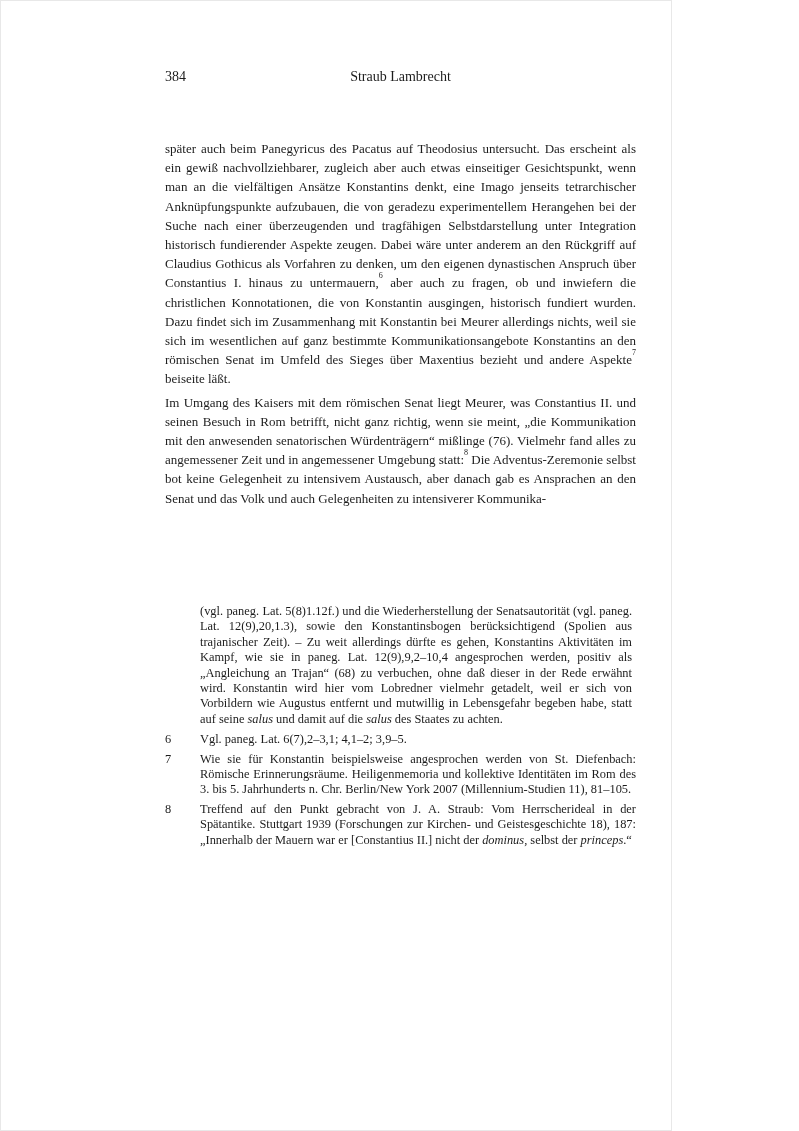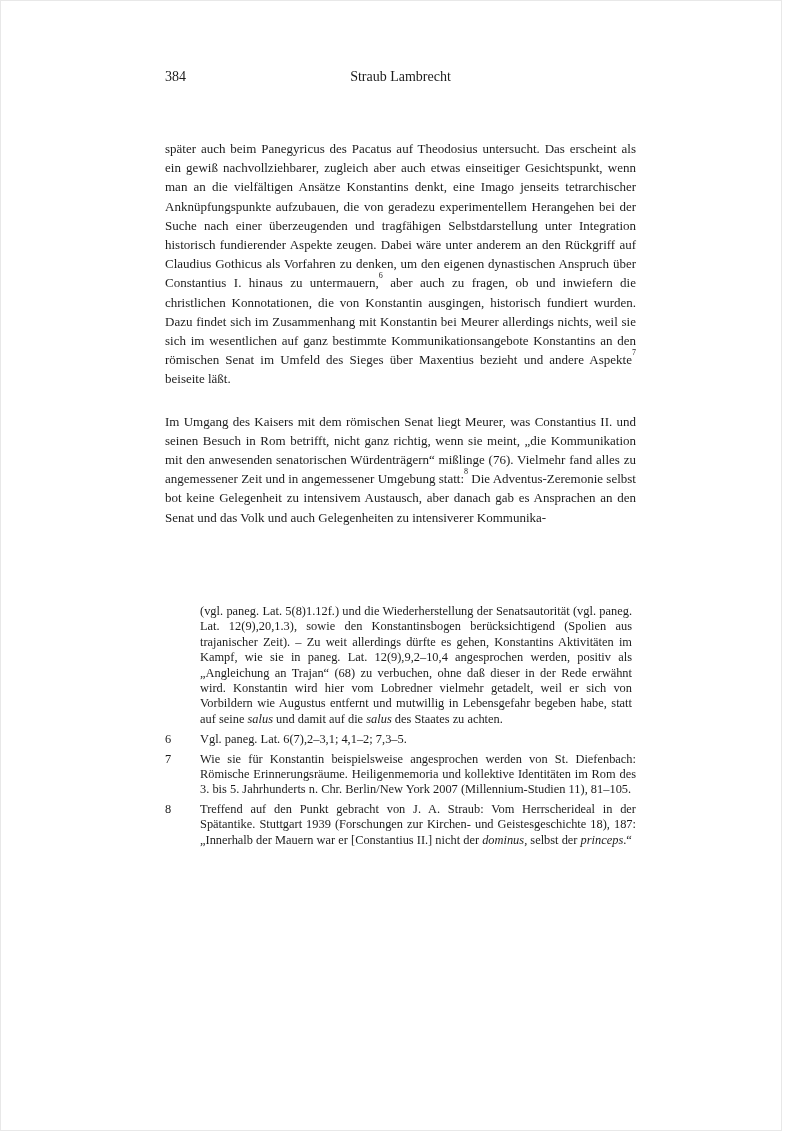--- a/index.html
+++ b/index.html
@@ -2,21 +2,21 @@
 <html lang="de"><head>
 <meta charset="utf-8">
 <style>
   html, body {
     margin: 0;
     padding: 0;
     background: #ffffff;
   }
   .page {
     position: relative;
-    width: 782px;
+    width: 672px;
     height: 1131px;
     background: #ffffff;
     box-shadow: inset 0 0 0 1px #e8e8e8;
     font-family: "Liberation Serif", serif;
     color: #1c1c1c;
     overflow: hidden;
   }
   .page-header {
     position: absolute;
     top: 68px;
@@ -40,21 +40,21 @@
   .body-text {
     position: absolute;
     top: 139px;
     left: 165px;
     width: 471px;
     font-size: 13px;
     line-height: 19.2px;
     text-align: justify;
   }
   .para { margin: 0; }
-  .para + .para { margin-top: 23px; font-family: Liberation Serif, serif; }
+  .para + .para { margin-top: 4px; font-family: Liberation Serif, serif; }
 
   .footnotes {
     position: absolute;
     top: 604px;
     left: 165px;
     width: 471px;
     font-size: 12.4px;
     line-height: 15.4px;
     text-align: justify;
   }
@@ -92,21 +92,21 @@
   <main class="body-text">
     <p class="para"><span>später auch beim Panegyricus des Pacatus auf Theodosius untersucht. Das erscheint als ein gewiß nachvollziehbarer, zugleich aber auch etwas einseitiger Gesichtspunkt, wenn man an die vielfältigen Ansätze Konstantins denkt, eine Imago jenseits tetrarchischer Anknüpfungspunkte aufzubauen, die von geradezu experimentellem Herangehen bei der Suche nach einer überzeugenden und tragfähigen Selbstdarstellung unter Integration historisch fundierender Aspekte zeugen. Dabei wäre unter anderem an den Rückgriff auf Claudius Gothicus als Vorfahren zu denken, um den eigenen dynastischen Anspruch über Constantius I. hinaus zu untermauern,</span><sup class="fn-ref">6</sup><span> aber auch zu fragen, ob und inwiefern die christlichen Konnotationen, die von Konstantin ausgingen, historisch fundiert wurden. Dazu findet sich im Zusammenhang mit Konstantin bei Meurer allerdings nichts, weil sie sich im wesentlichen auf ganz bestimmte Kommunikationsangebote Konstantins an den römischen Senat im Umfeld des Sieges über Maxentius bezieht und andere Aspekte</span><sup class="fn-ref">7</sup><span> beiseite läßt.</span></p>
     <p class="para"><span>Im Umgang des Kaisers mit dem römischen Senat liegt Meurer, was Constantius II. und seinen Besuch in Rom betrifft, nicht ganz richtig, wenn sie meint, „die Kommunikation mit den anwesenden senatorischen Würdenträgern“ mißlinge (76). Vielmehr fand alles zu angemessener Zeit und in angemessener Umgebung statt:</span><sup class="fn-ref">8</sup><span> Die Adventus-Zeremonie selbst bot keine Gelegenheit zu intensivem Austausch, aber danach gab es Ansprachen an den Senat und das Volk und auch Gelegenheiten zu intensiverer Kommunika-</span></p>
   </main>
 
   <section class="footnotes">
     <p class="fn-continuation"><span>(vgl. paneg. Lat. 5(8)1.12f.) und die Wiederherstellung der Senatsautorität (vgl. paneg. Lat. 12(9),20,1.3), sowie den Konstantinsbogen berücksichtigend (Spolien aus trajanischer Zeit). – Zu weit allerdings dürfte es gehen, Konstantins Aktivitäten im Kampf, wie sie in paneg. Lat. 12(9),9,2–10,4 angesprochen werden, positiv als „Angleichung an Trajan“ (68) zu verbuchen, ohne daß dieser in der Rede erwähnt wird. Konstantin wird hier vom Lobredner vielmehr getadelt, weil er sich von Vorbildern wie Augustus entfernt und mutwillig in Lebensgefahr begeben habe, statt auf seine </span><em>salus</em><span> und damit auf die </span><em>salus</em><span> des Staates zu achten.</span></p>
 
     <div class="fn">
       <span class="fn-number">6</span>
-      <span class="fn-text"><span>Vgl. paneg. Lat. 6(7),2–3,1; 4,1–2; 7,3–5.</span></span>
+      <span class="fn-text"><span>Vgl. paneg. Lat. 6(7),2–3,1; 4,1–2; 3,9–5.</span></span>
     </div>
 
     <div class="fn">
       <span class="fn-number">7</span>
       <span class="fn-text"><span>Wie sie für Konstantin beispielsweise angesprochen werden von St. Diefenbach: Römische Erinnerungsräume. Heiligenmemoria und kollektive Identitäten im Rom des 3. bis 5. Jahrhunderts n. Chr. Berlin/New York 2007 (Millennium-Studien 11), 81–105.</span></span>
     </div>
 
     <div class="fn">
       <span class="fn-number">8</span>
       <span class="fn-text"><span>Treffend auf den Punkt gebracht von J. A. Straub: Vom Herrscherideal in der Spätantike. Stuttgart 1939 (Forschungen zur Kirchen- und Geistesgeschichte 18), 187: „Innerhalb der Mauern war er [Constantius II.] nicht der </span><em>dominus</em><span>, selbst der </span><em>princeps</em><span>.“</span></span>

